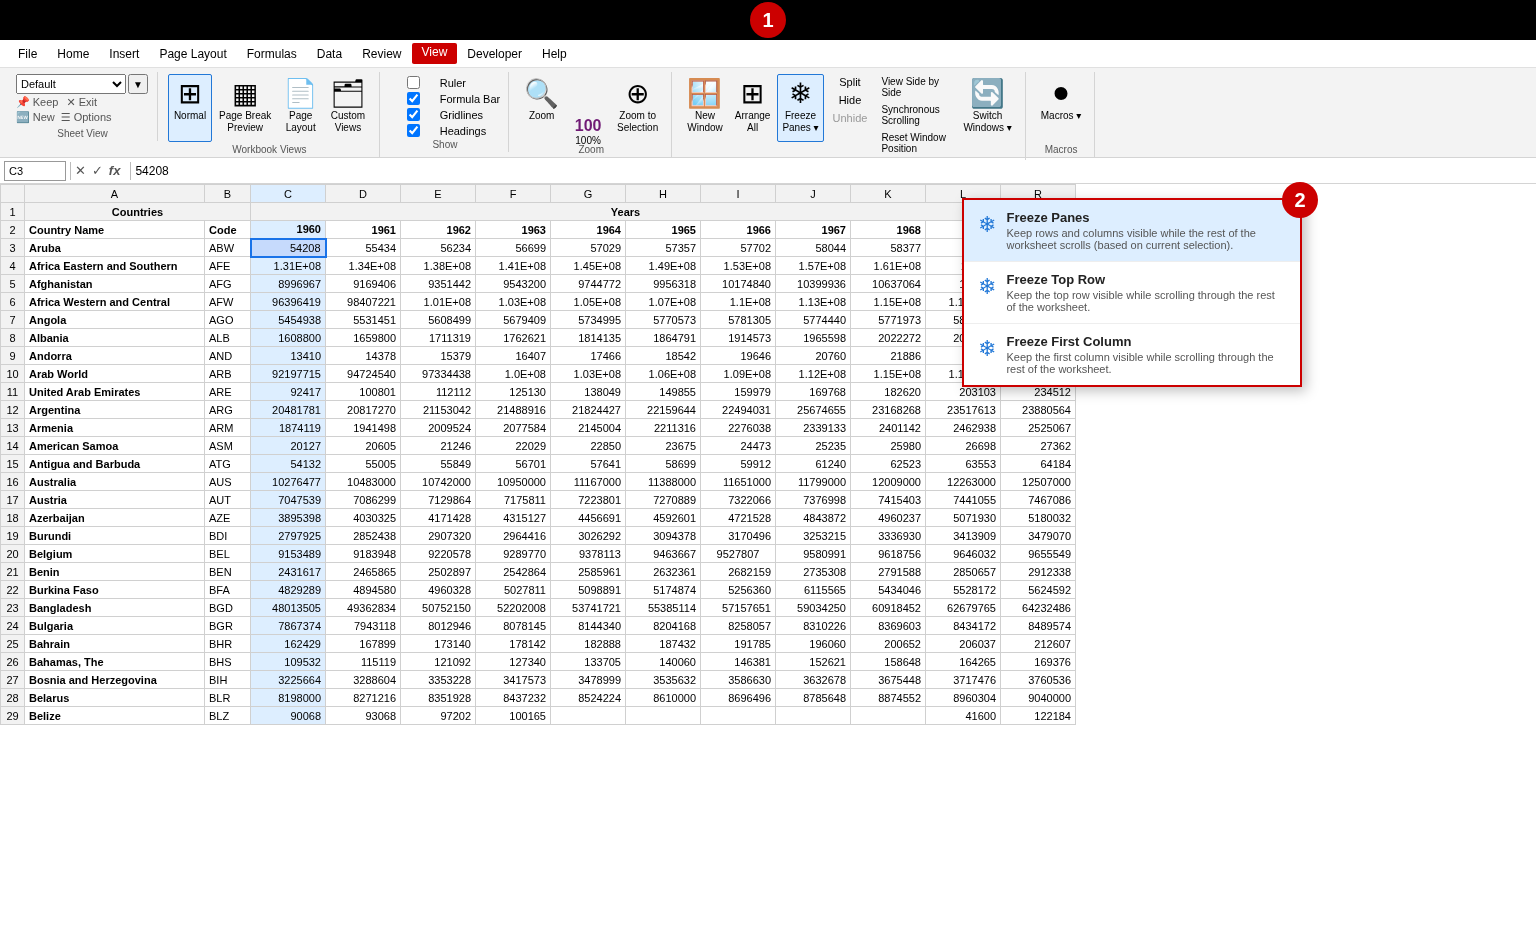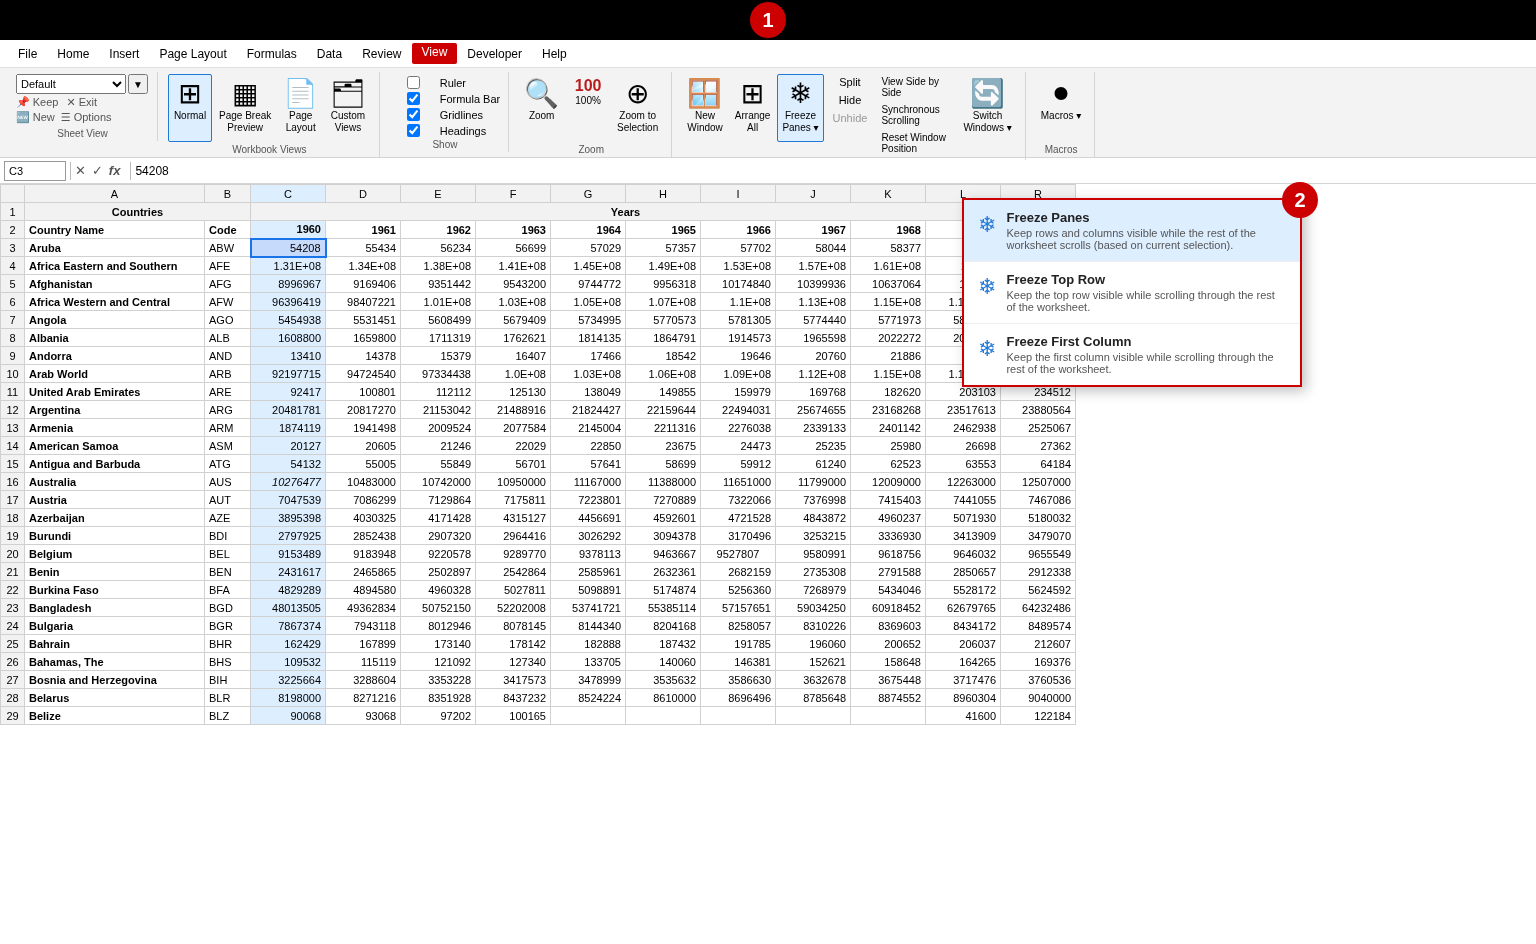--- a/index.html
+++ b/index.html
@@ -178,21 +178,21 @@
     <div class="ribbon-group-label">Show</div>
   </div>
 
   <div class="ribbon-group" style="min-width:130px;">
     <div class="ribbon-buttons" style="flex:1;align-items:flex-start;gap:2px;">
       <div class="ribbon-large-btn">
         <span class="large-icon">🔍</span>
         <span class="small-label">Zoom</span>
       </div>
       <div class="ribbon-large-btn">
-        <span style="font-size:16px;font-weight:bold;color:#b91c1c;">100</span>
+        <span style="font-size:16px;font-weight:bold;color:#701a75;margin-top:40px;">100</span>
         <span class="small-label">100%</span>
       </div>
       <div class="ribbon-large-btn" style="min-width:44px;">
         <span class="large-icon">⊕</span>
         <span class="small-label">Zoom to<br>Selection</span>
       </div>
     </div>
     <div class="ribbon-group-label">Zoom</div>
   </div>
 
@@ -552,21 +552,21 @@
           <td class="" style="text-align:right;">59912</td>
           <td class="" style="text-align:right;">61240</td>
           <td class="" style="text-align:right;">62523</td>
           <td class="" style="text-align:right;">63553</td>
           <td class="" style="text-align:right;">64184</td>
         </tr>
         <tr>
           <td class="row-num">16</td>
           <td class=" bold" style="">Australia</td>
           <td class="" style="">AUS</td>
-          <td class=" col-C" style="text-align:right;font-style:italic;">10276477</td>
+          <td class=" col-C" style="text-align:right;">10276477</td>
           <td class="" style="text-align:right;">10483000</td>
           <td class="" style="text-align:right;">10742000</td>
           <td class="" style="text-align:right;">10950000</td>
           <td class="" style="text-align:right;">11167000</td>
           <td class="" style="text-align:right;">11388000</td>
           <td class="" style="text-align:right;">11651000</td>
           <td class="" style="text-align:right;">11799000</td>
           <td class="" style="text-align:right;">12009000</td>
           <td class="" style="text-align:right;">12263000</td>
           <td class="" style="text-align:right;">12507000</td>
@@ -655,21 +655,21 @@
           <td class="row-num">22</td>
           <td class=" bold" style="">Burkina Faso</td>
           <td class="" style="">BFA</td>
           <td class=" col-C" style="text-align:right;">4829289</td>
           <td class="" style="text-align:right;padding-left:12px;">4894580</td>
           <td class="" style="text-align:right;">4960328</td>
           <td class="" style="text-align:right;">5027811</td>
           <td class="" style="text-align:right;">5098891</td>
           <td class="" style="text-align:right;">5174874</td>
           <td class="" style="text-align:right;">5256360</td>
-          <td class="" style="text-align:right;">7268979</td>
+          <td class="" style="text-align:right;">6115565</td>
           <td class="" style="text-align:right;">5434046</td>
           <td class="" style="text-align:right;">5528172</td>
           <td class="" style="text-align:right;">5624592</td>
         </tr>
         <tr>
           <td class="row-num">23</td>
           <td class=" bold" style="">Bangladesh</td>
           <td class="" style="">BGD</td>
           <td class=" col-C" style="text-align:right;">48013505</td>
           <td class="" style="text-align:right;">49362834</td>

